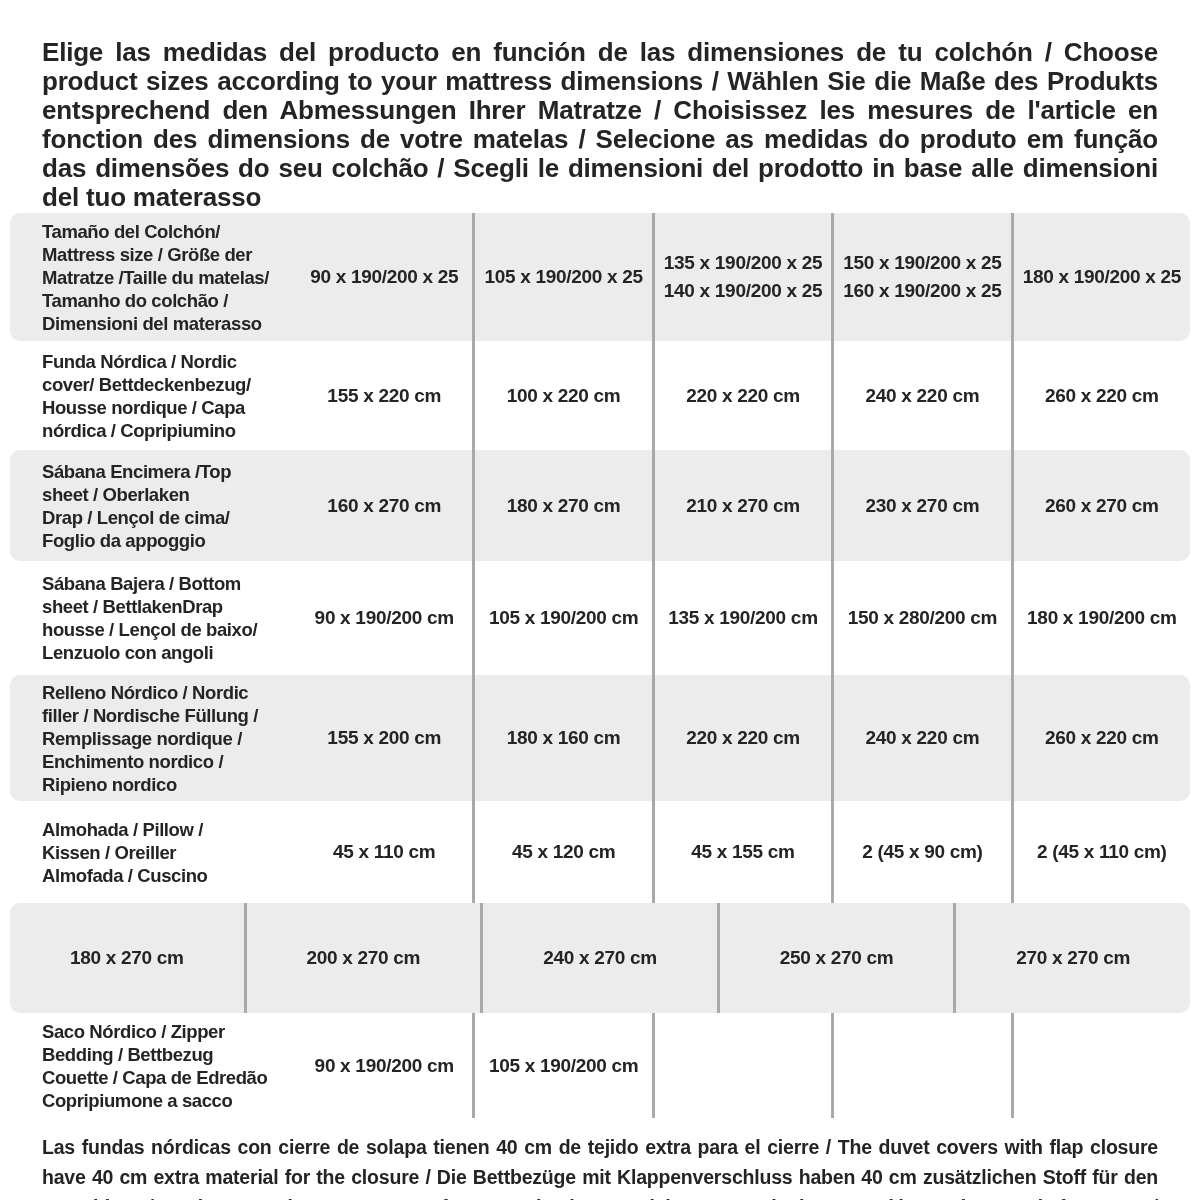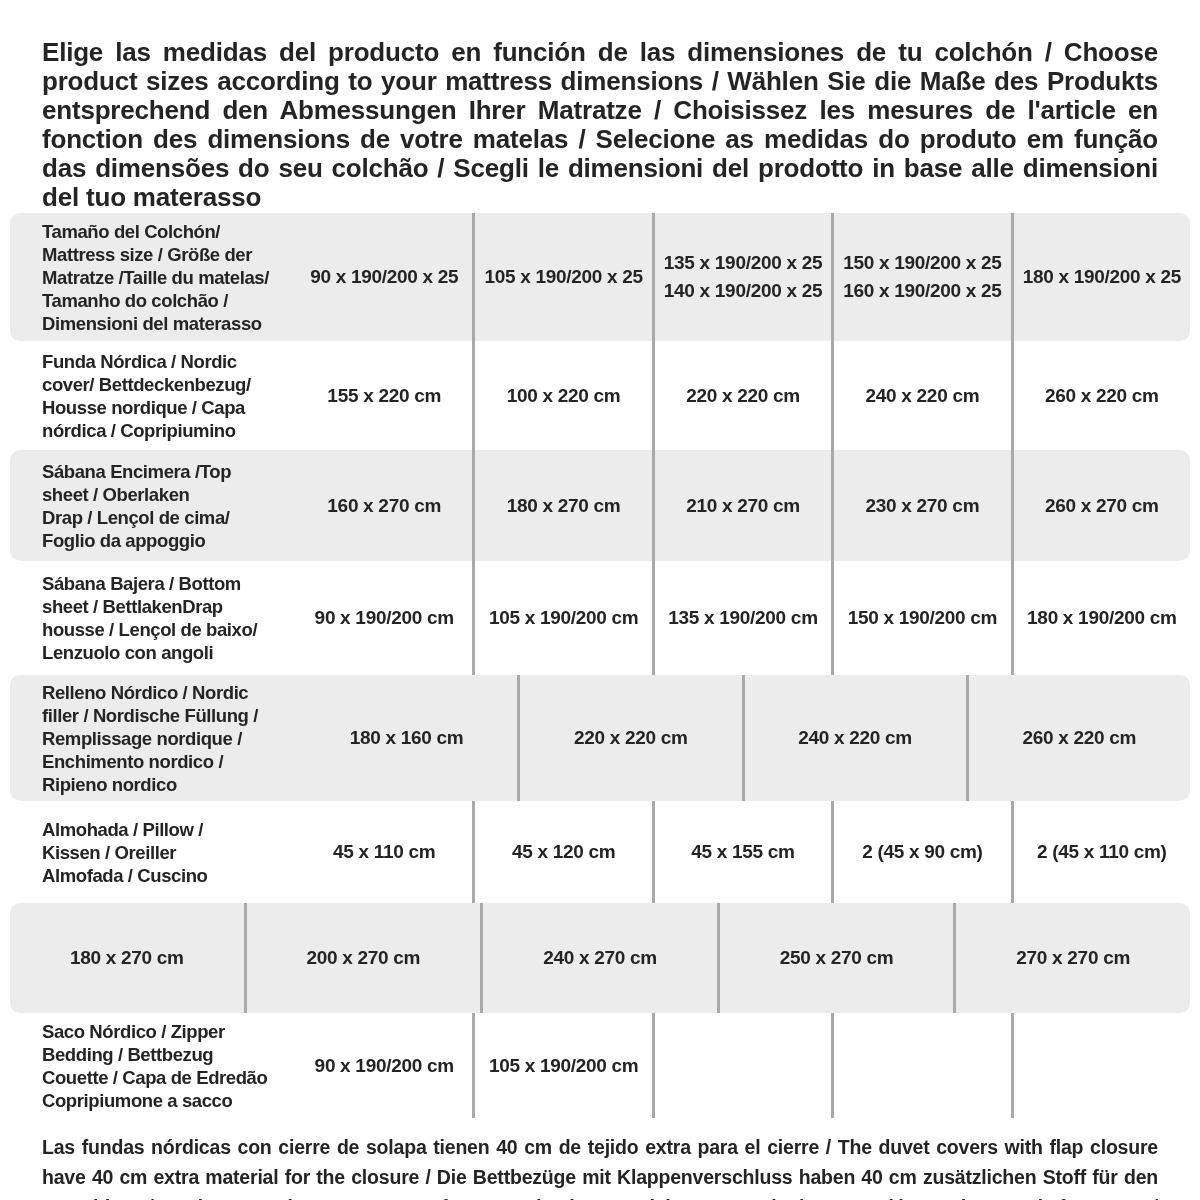--- a/index.html
+++ b/index.html
@@ -17,21 +17,21 @@
     text-align:justify;
   }
   .size-table{
     margin:1px 10px 0 10px;
     width:1180px;
   }
   .trow{display:flex;border-radius:10px;}
   .trow:nth-child(odd){background:#ececec;}
   .trow:nth-child(1){height:128px;}
   .trow:nth-child(2){height:109px;}
-  .trow:nth-child(3){height:111px;justify-content:center;}
+  .trow:nth-child(3){height:111px;}
   .trow:nth-child(4){height:114px;}
   .trow:nth-child(5){height:126px;}
   .trow:nth-child(6){height:102px;}
   .trow:nth-child(7){height:110px;}
   .trow:nth-child(8){height:105px;}
   .cell{
     display:flex;align-items:center;
     box-sizing:border-box;
     white-space:pre-line;
   }
@@ -109,30 +109,31 @@
     </div>
 
     <div class="trow">
       <div class="cell label">Sábana Bajera / Bottom
 sheet / BettlakenDrap
 housse / Lençol de baixo/
 Lenzuolo con angoli</div>
       <div class="cell value">90 x 190/200 cm</div>
       <div class="cell value">105 x 190/200 cm</div>
       <div class="cell value">135 x 190/200 cm</div>
-      <div class="cell value">150 x 190/200 cm</div>
+      <div class="cell value">150 x 280/200 cm</div>
       <div class="cell value">180 x 190/200 cm</div>
     </div>
 
     <div class="trow">
       <div class="cell label">Relleno Nórdico / Nordic
 filler / Nordische Füllung /
 Remplissage nordique /
 Enchimento nordico /
 Ripieno nordico</div>
+      <div class="cell value">155 x 200 cm</div>
       <div class="cell value">180 x 160 cm</div>
       <div class="cell value">220 x 220 cm</div>
       <div class="cell value">240 x 220 cm</div>
       <div class="cell value">260 x 220 cm</div>
     </div>
 
     <div class="trow">
       <div class="cell label">Almohada  / Pillow /
 Kissen / Oreiller
 Almofada / Cuscino</div>

